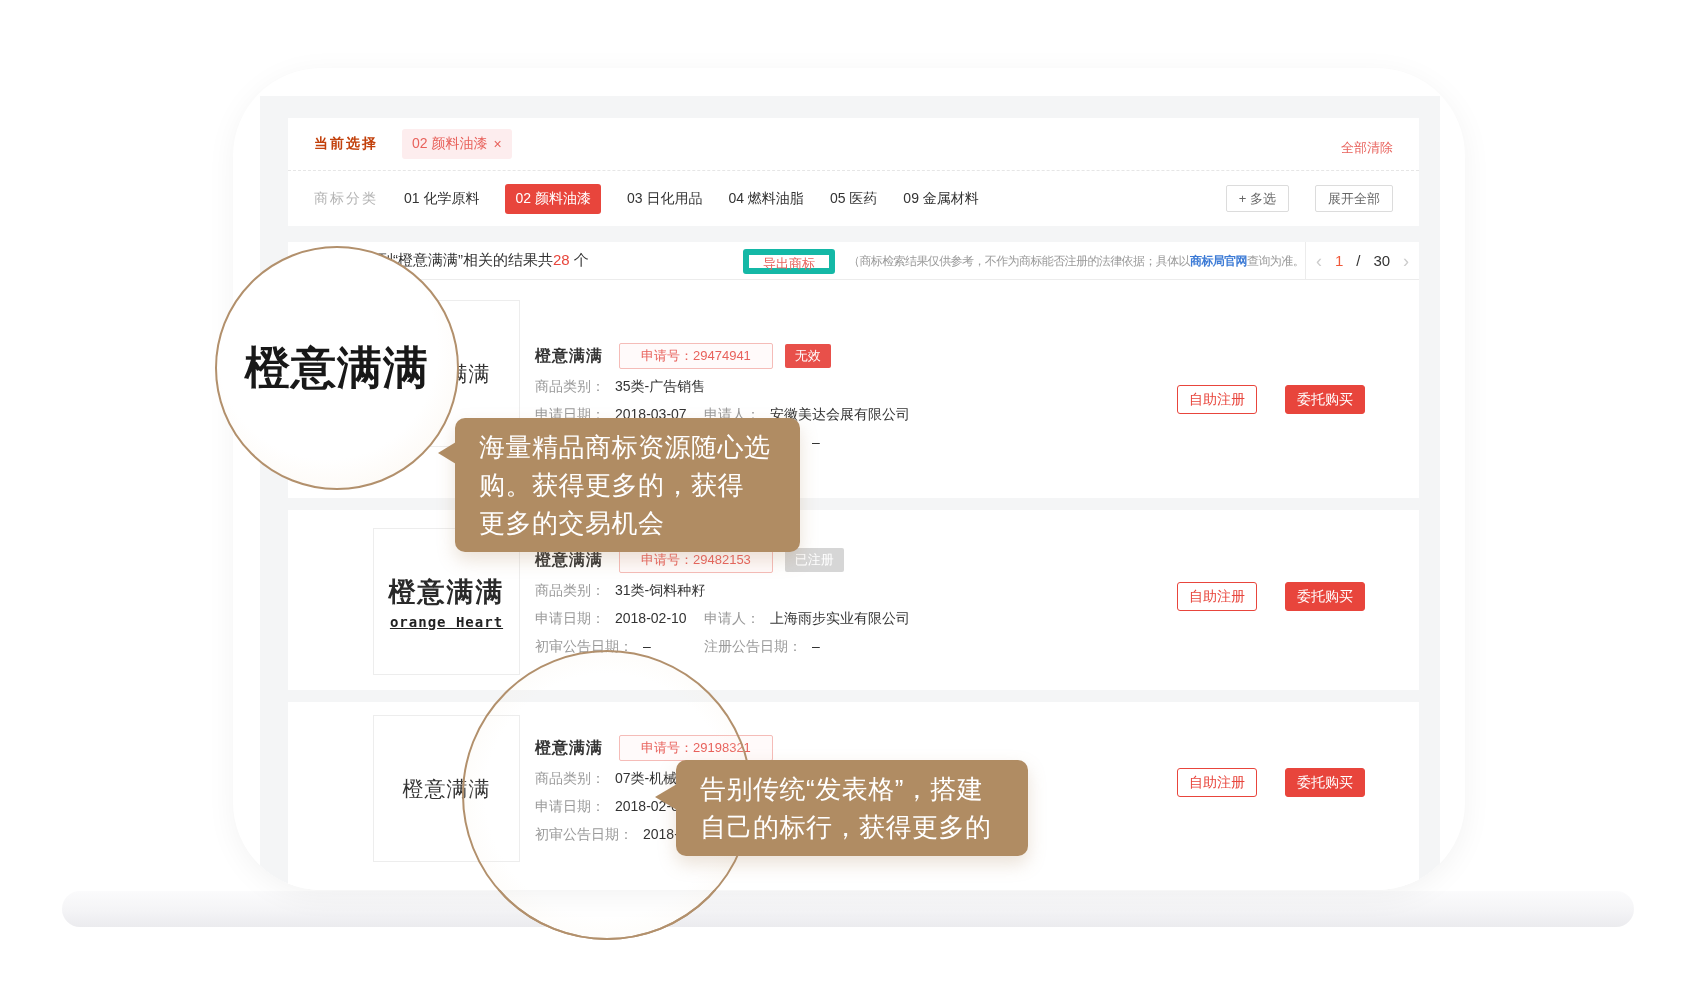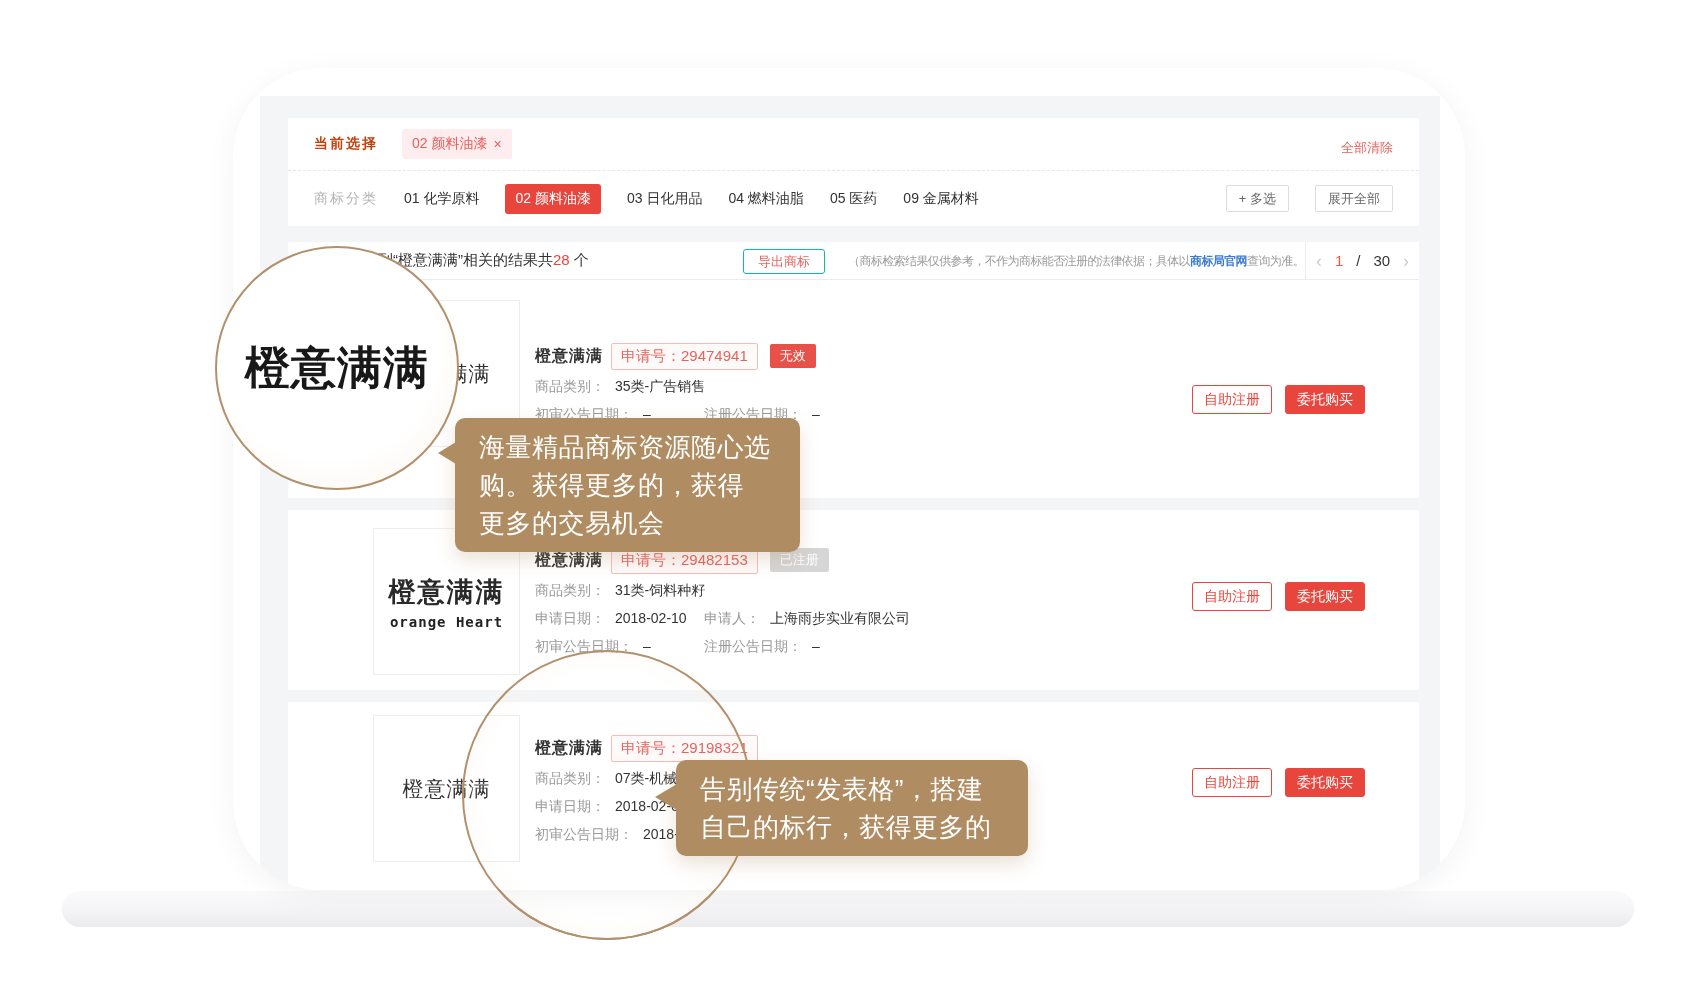--- a/index.html
+++ b/index.html
@@ -40,57 +40,57 @@
   .ghost-btn { font-size:13px; color:#666; background:#fff; border:1px solid #dcdcdc; border-radius:2px;
     height:27px; padding:0 12px; cursor:pointer; white-space:nowrap; }
   .ghost-btn.first { margin-left:auto; }
 
   
   .results-header { position:relative; height:38px; border-bottom:1px solid #ececec;
     display:flex; align-items:center; padding-left:30px; }
   .summary { font-size:15px; color:#333; white-space:nowrap; }
   .summary .red { color:#e8463c; }
   .export-btn { position:absolute; left:455px; top:7px; height:25px; padding:0 14px; font-size:13px;
-    color:#e8625c; background:#fff; border:1px solid #14b8a6; border-radius:3px; cursor:pointer; }
+    color:#e8625c; background:#fff; border:6px solid #14b8a6; border-radius:3px; cursor:pointer; }
   .disclaimer { position:absolute; left:560px; top:0; height:38px; display:flex; align-items:center;
     font-size:12px; color:#9a9a9a; letter-spacing:-0.6px; white-space:nowrap; overflow:hidden; max-width:455px; }
   .disclaimer a { color:#3e7cd6; font-weight:bold; text-decoration:none; cursor:pointer; }
   .pagination { position:absolute; left:1017px; right:0; top:0; bottom:0; border-left:1px solid #ececec;
     display:flex; align-items:center; justify-content:center; gap:13px; font-size:15px; color:#333; }
   .pg-arrow { color:#ccc; font-size:18px; cursor:pointer; line-height:1; }
   .pg-current { color:#f0593a; }
 
   
   .result-row { position:relative; background:#fff; }
   .row-1 { height:218px; } .row-2 { height:180px; } .row-3 { height:188px; }
   .row-gap { height:12px; background:#f4f5f6; }
 
   .logo-box { position:absolute; left:85px; width:147px; height:147px; background:#fff;
     border:1px solid #ededed; display:flex; flex-direction:column; align-items:center; justify-content:center; }
   .row-1 .logo-box { top:20px; } .row-2 .logo-box { top:18px; } .row-3 .logo-box { top:13px; }
   .logo-text-plain { font-size:21px; color:#333; font-weight:500; letter-spacing:1px; }
   .logo-kai { font-family:"DejaVu Serif","Liberation Serif",serif; font-size:27px; font-weight:bold;
     color:#2a2a2a; letter-spacing:2px; }
   .logo-sub { font-family:"DejaVu Sans Mono","Liberation Mono",monospace; font-size:14px; font-weight:bold;
-    color:#222; margin-top:4px; letter-spacing:1px; }
+    color:#222; margin-top:4px; letter-spacing:1px;text-decoration:underline; }
 
   .details { position:absolute; left:247px; }
   .row-1 .details { top:64px; } .row-2 .details { top:38px; } .row-3 .details { top:34px; }
   .title-line { display:flex; align-items:center; height:24px; margin-bottom:10px; }
   .tm-title { font-size:16px; font-weight:bold; color:#333; letter-spacing:1px; }
-  .appno-badge { margin-left:8px; font-size:15px; color:#e8625c; background:#fffafa;
-    border:1px solid #f5bcb8; border-radius:2px; padding:3px 9px; white-space:nowrap; }
+  .appno-badge { margin-left:16px; font-size:13px; color:#e8625c; background:#fffafa;
+    border:1px solid #f5bcb8; border-radius:2px; padding:3px 21px; white-space:nowrap; }
   .status-badge { margin-left:12px; font-size:13px; color:#fff; border-radius:2px; padding:3px 10px; }
   .status-badge.invalid { background:#e8504a; }
   .status-badge.registered { background:#d6d6d6; }
   .field-line { height:20px; margin-bottom:8px; font-size:14px; white-space:nowrap; }
   .fl { color:#999; } .fv { color:#333; margin-left:10px; }
   .pair { display:inline-block; } .pair.w1 { width:165px; }
 
-  .row-buttons { position:absolute; right:54px; display:flex; gap:13px; }
+  .row-buttons { position:absolute; right:54px; display:flex; gap:28px; }
   .row-1 .row-buttons { top:105px; } .row-2 .row-buttons { top:72px; } .row-3 .row-buttons { top:66px; }
   .btn-outline { width:80px; height:29px; font-size:14px; color:#e8453c; background:#fff;
     border:1px solid #e8453c; border-radius:3px; cursor:pointer; }
   .btn-solid { width:80px; height:29px; font-size:14px; color:#fff; background:#e8453c;
     border:1px solid #e8453c; border-radius:3px; cursor:pointer; }
 
   
   .circle1 { position:absolute; left:215px; top:246px; width:244px; height:244px; z-index:6;
     border-radius:50%; border:2px solid #b2906c;
     background:radial-gradient(circle at 46% 42%, #ffffff 58%, #fdfaf6 76%, #f4ecdf 96%, #eee2cd 100%);
@@ -167,20 +167,24 @@
           <span class="logo-text-plain">橙意满满</span>
         </div>
         <div class="details">
           <div class="title-line">
             <span class="tm-title">橙意满满</span>
             <span class="appno-badge"><span>申请号：</span><span>29474941</span></span>
             <span class="status-badge invalid">无效</span>
           </div>
           <div class="field-line"><span class="fl">商品类别：</span><span class="fv">35类-广告销售</span></div>
           <div class="field-line">
+            <span class="pair w1"><span class="fl">申请日期：</span><span class="fv">2018-03-07</span></span>
+            <span class="pair"><span class="fl">申请人：</span><span class="fv">安徽美达会展有限公司</span></span>
+          </div>
+          <div class="field-line">
             <span class="pair w1"><span class="fl">初审公告日期：</span><span class="fv">–</span></span>
             <span class="pair"><span class="fl">注册公告日期：</span><span class="fv">–</span></span>
           </div>
         </div>
         <div class="row-buttons">
           <button class="btn-outline">自助注册</button>
           <button class="btn-solid">委托购买</button>
         </div>
       </div>
       <div class="row-gap"></div>

